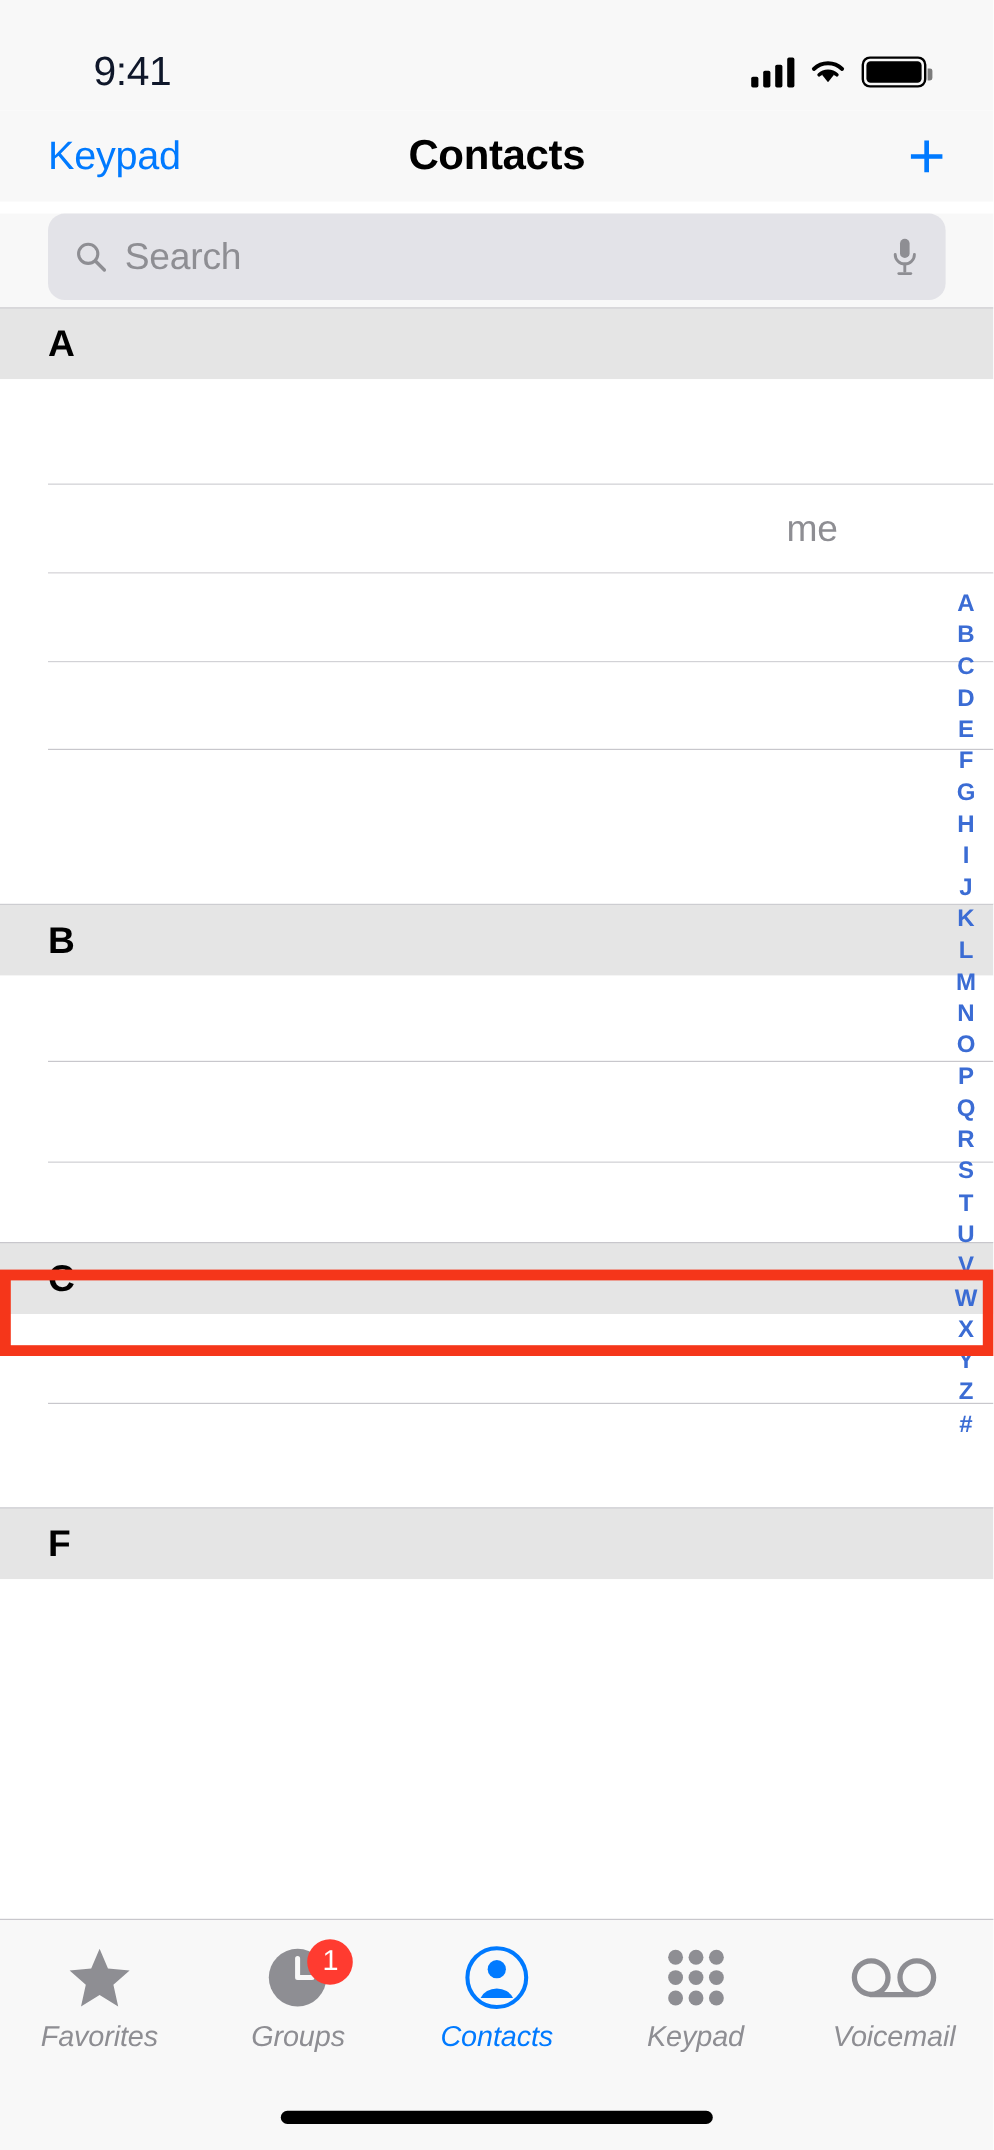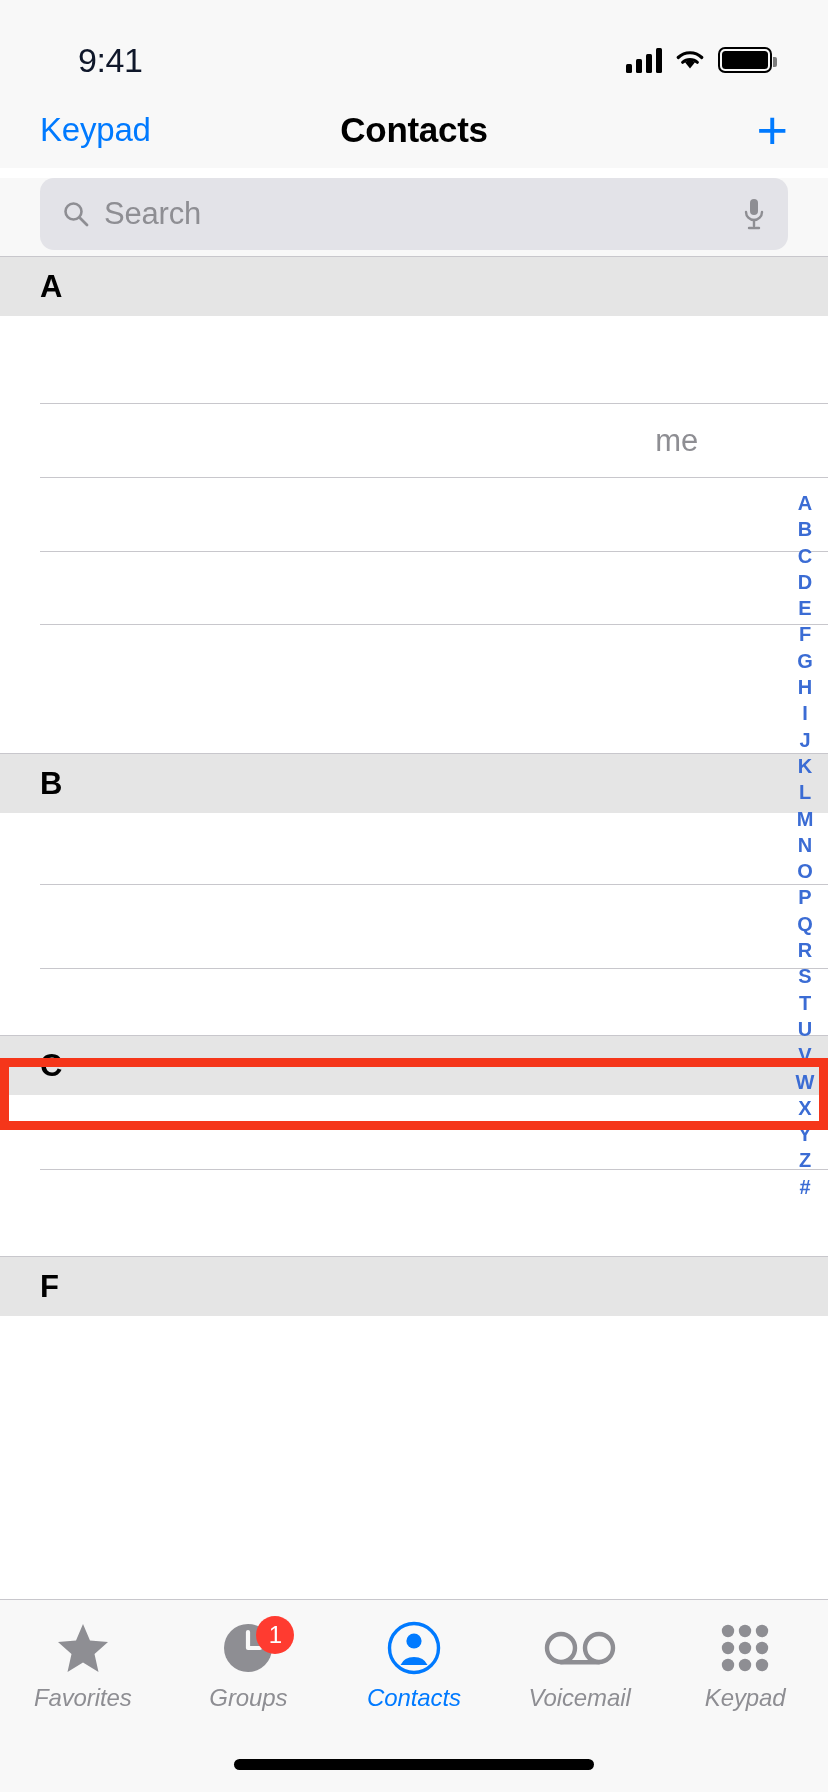--- a/index.html
+++ b/index.html
@@ -279,44 +279,44 @@
           <circle cx="28" cy="28" r="24.5" fill="none" stroke="#007aff" stroke-width="3.4"></circle>
           <circle cx="28" cy="21" r="7.6" fill="#007aff"></circle>
           <path d="M14.5 45 A14.5 12.5 0 0 1 41.5 45 Z" fill="#007aff"></path>
         </svg>
       </div>
       <div class="tab-label">Contacts</div>
     </div>
 
     <div class="tab">
       <div class="tab-icon">
-        <svg width="72" height="44" viewBox="0 0 72 44">
-          <circle cx="17" cy="22" r="14" fill="none" stroke="#8e8e93" stroke-width="4.4"></circle>
-          <circle cx="55" cy="22" r="14" fill="none" stroke="#8e8e93" stroke-width="4.4"></circle>
-          <line x1="17" y1="36.2" x2="55" y2="36.2" stroke="#8e8e93" stroke-width="4.4" stroke-linecap="round"></line>
-        </svg>
-      </div>
-      <div class="tab-label">Voicemail</div>
-    </div>
-
-    <div class="tab">
-      <div class="tab-icon">
         <svg width="52" height="52" viewBox="0 0 52 52">
           <g fill="#8e8e93">
             <ellipse cx="9" cy="9" rx="6.2" ry="6.2"></ellipse>
             <ellipse cx="26" cy="9" rx="6.2" ry="6.2"></ellipse>
             <ellipse cx="43" cy="9" rx="6.2" ry="6.2"></ellipse>
             <ellipse cx="9" cy="26" rx="6.2" ry="6.2"></ellipse>
             <ellipse cx="26" cy="26" rx="6.2" ry="6.2"></ellipse>
             <ellipse cx="43" cy="26" rx="6.2" ry="6.2"></ellipse>
             <ellipse cx="9" cy="43" rx="6.2" ry="6.2"></ellipse>
             <ellipse cx="26" cy="43" rx="6.2" ry="6.2"></ellipse>
             <ellipse cx="43" cy="43" rx="6.2" ry="6.2"></ellipse>
           </g>
         </svg>
       </div>
       <div class="tab-label">Keypad</div>
     </div>
 
+    <div class="tab">
+      <div class="tab-icon">
+        <svg width="72" height="44" viewBox="0 0 72 44">
+          <circle cx="17" cy="22" r="14" fill="none" stroke="#8e8e93" stroke-width="4.4"></circle>
+          <circle cx="55" cy="22" r="14" fill="none" stroke="#8e8e93" stroke-width="4.4"></circle>
+          <line x1="17" y1="36.2" x2="55" y2="36.2" stroke="#8e8e93" stroke-width="4.4" stroke-linecap="round"></line>
+        </svg>
+      </div>
+      <div class="tab-label">Voicemail</div>
+    </div>
+
     <div class="home-indicator"></div>
   </div>
 
 </div>
 
 </body></html>

